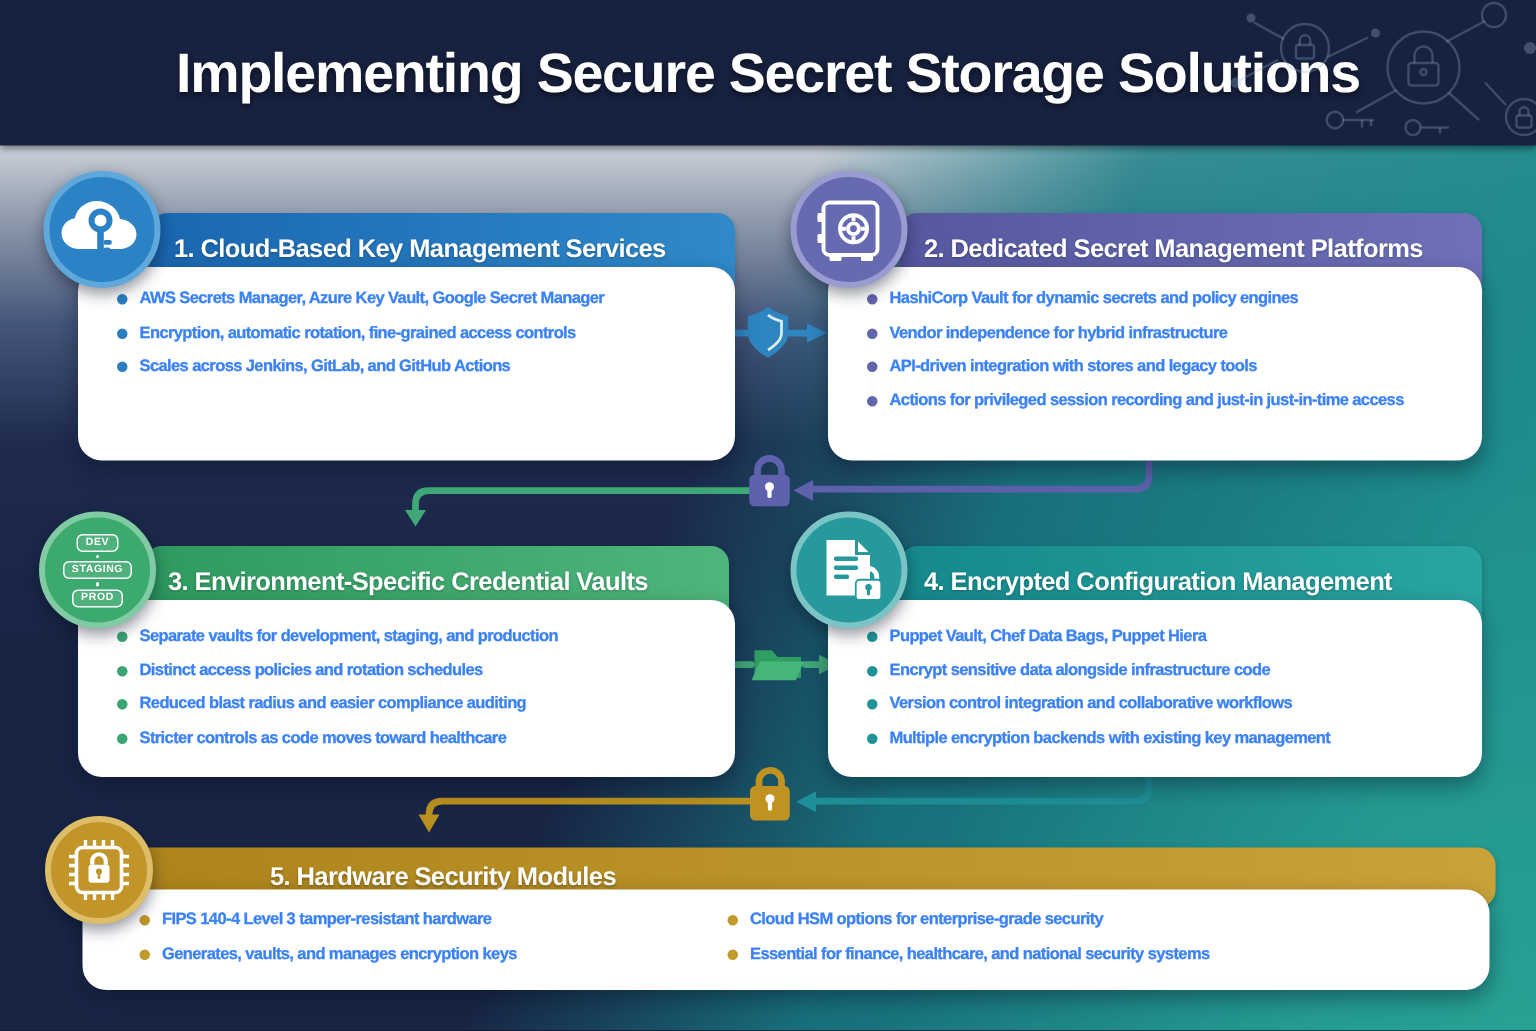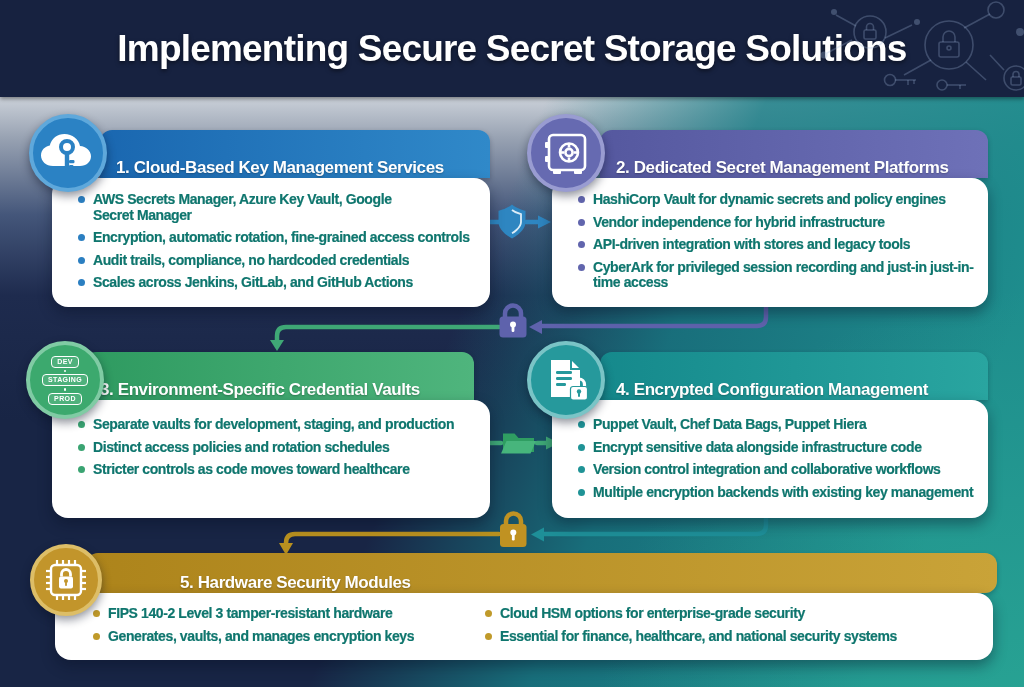--- a/index.html
+++ b/index.html
@@ -10,42 +10,42 @@
       radial-gradient(circle at 100% 104%, rgba(52,190,155,.45), rgba(52,190,155,0) 34%),
       linear-gradient(112deg, rgba(24,122,132,0) 45%, rgba(24,126,134,.82) 62%, #1E8D8D 88%),
       linear-gradient(180deg, #CBD1D9 97px, #99A3B3 137px, #44567A 215px, #1E2B4E 295px, #182545 420px, #182545 100%);
   }
   
   .hdr{position:absolute;left:0;top:0;width:1024px;height:97px;background:#172240;box-shadow:0 2px 4px rgba(0,0,0,.4);}
   .hdr h1{margin:0;width:1024px;line-height:97px;text-align:center;color:#fff;font-size:37px;font-weight:bold;letter-spacing:-0.8px;text-shadow:0 2px 4px rgba(0,0,0,.5);}
   .decor{position:absolute;right:0;top:0;opacity:.9;}
   
   .card{position:absolute;background:#fff;border-radius:16px;box-shadow:0 6px 14px rgba(8,16,35,.4);box-sizing:border-box;}
-  .banner{position:absolute;display:flex;align-items:flex-end;color:#fff;font-weight:bold;font-size:17px;letter-spacing:-0.4px;white-space:nowrap;padding-left:16px;box-sizing:border-box;border-radius:12px 12px 0 0;text-shadow:0 1px 2px rgba(0,0,0,.28);box-shadow:0 2px 5px rgba(8,16,35,.25);}
+  .banner{position:absolute;display:flex;align-items:center;color:#fff;font-weight:bold;font-size:17px;letter-spacing:-0.4px;white-space:nowrap;padding-left:16px;box-sizing:border-box;border-radius:12px 12px 0 0;text-shadow:0 1px 2px rgba(0,0,0,.28);box-shadow:0 2px 5px rgba(8,16,35,.25);margin-top:12px;}
   .b1{background:linear-gradient(90deg,#1A67B0,#3089C9);}
   .b2{background:linear-gradient(90deg,#55589F,#6E71B8);}
   .b3{background:linear-gradient(90deg,#2E9A60,#4FB57D);}
   .b4{background:linear-gradient(90deg,#15898C,#29A5A0);}
   .b5{background:linear-gradient(90deg,#AD841B,#C9A338);border-radius:12px;}
   #banner1{left:100px;top:130px;width:390px;height:48px;}
   #banner2{left:600px;top:130px;width:388px;height:48px;}
-  #banner3{left:84px;top:352px;width:390px;height:48px;}
+  #banner3{left:96px;top:352px;width:390px;height:48px;}
   #banner4{left:600px;top:352px;width:388px;height:48px;}
   #banner5{left:86px;top:553px;width:911px;height:40px;padding-left:94px;}
   #card1{left:52px;top:178px;width:438px;height:129px;}
   #card2{left:552px;top:178px;width:436px;height:129px;}
   #card3{left:52px;top:400px;width:438px;height:118px;}
   #card4{left:552px;top:400px;width:436px;height:118px;}
   #card5{left:55px;top:593px;width:938px;height:67px;}
   
   .bullets{padding:14px 0 0 26px;}
   #card3 .bullets,#card4 .bullets{padding-top:17px;}
   .bullet{display:flex;margin-bottom:7px;}
   .dot{width:7px;height:7px;border-radius:50%;margin:4px 8px 0 0;flex:none;}
-  .bt{font-size:14px;line-height:15.5px;letter-spacing:-0.4px;color:#0f766e;font-weight:bold;-webkit-text-stroke:0.2px;}
+  .bt{font-size:11px;line-height:15.5px;letter-spacing:-0.4px;color:#3b82f6;font-weight:bold;-webkit-text-stroke:0.2px;}
   .w335{max-width:335px;}
   .s1 .dot{background:#2B7FC1;} .s2 .dot{background:#6165AD;}
   .s3 .dot{background:#3AA472;} .s4 .dot{background:#1F9396;} .s5 .dot{background:#C09A2A;}
   .cols{display:flex;padding-top:13px;}
   .col{box-sizing:border-box;}
   .colL{width:408px;padding-left:38px;}
   .colR{width:500px;padding-left:22px;}
   
   .badge{position:absolute;border-radius:50%;display:flex;align-items:center;justify-content:center;box-shadow:0 4px 10px rgba(8,16,35,.45);box-sizing:content-box;}
   #badge1{left:29px;top:114px;width:70px;height:70px;background:#2B82C4;border:4px solid #5FA8DB;}
@@ -162,24 +162,20 @@
       <div class="bullet">
           <span class="dot"></span>
           <span class="bt w335">AWS Secrets Manager, Azure Key Vault, Google Secret Manager</span>
         </div>
       <div class="bullet">
           <span class="dot"></span>
           <span class="bt">Encryption, automatic rotation, fine-grained access controls</span>
         </div>
       <div class="bullet">
           <span class="dot"></span>
-          <span class="bt">Audit trails, compliance, no hardcoded credentials</span>
-        </div>
-      <div class="bullet">
-          <span class="dot"></span>
           <span class="bt">Scales across Jenkins, GitLab, and GitHub Actions</span>
         </div>
     </div>
   </div>
   <div class="badge" id="badge1">
     <svg width="58" height="58" viewBox="-29 -29 58 58">
       <path d="M-15 13c-7 0-12-4.8-12-10.5 0-5.2 3.8-9.2 8.8-10C-16.5-14.6-10.6-19-3.5-19 4.3-19 10.8-13.8 12-7c6 .5 11 4.8 11 10.2 0 5.6-4.8 9.8-11 9.8z" fill="#fff"></path>
       <circle cx="-1" cy="-6" r="6" fill="#fff" stroke="#2B82C4" stroke-width="4"></circle>
       <rect x="-3.2" y="-0.5" width="4.4" height="17" rx="2" fill="#2B82C4"></rect>
       <rect x="1" y="7" width="5.5" height="3.2" rx="1.2" fill="#2B82C4"></rect>
@@ -199,21 +195,21 @@
       <div class="bullet">
           <span class="dot"></span>
           <span class="bt">Vendor independence for hybrid infrastructure</span>
         </div>
       <div class="bullet">
           <span class="dot"></span>
           <span class="bt">API-driven integration with stores and legacy tools</span>
         </div>
       <div class="bullet">
           <span class="dot"></span>
-          <span class="bt">CyberArk for privileged session recording and just-in just-in-time access</span>
+          <span class="bt">Actions for privileged session recording and just-in just-in-time access</span>
         </div>
     </div>
   </div>
   <div class="badge" id="badge2">
     <svg width="58" height="58" viewBox="-29 -29 58 58" fill="none" stroke="#fff" stroke-width="2.6">
       <rect x="-17" y="-18" width="36" height="35" rx="4"></rect>
       <rect x="-21" y="-11" width="4" height="6" rx="1" fill="#fff" stroke="none"></rect>
       <rect x="-21" y="3" width="4" height="6" rx="1" fill="#fff" stroke="none"></rect>
       <circle cx="3" cy="-0.5" r="9"></circle>
       <circle cx="3" cy="-0.5" r="3.6"></circle>
@@ -234,20 +230,24 @@
       <div class="bullet">
           <span class="dot"></span>
           <span class="bt">Separate vaults for development, staging, and production</span>
         </div>
       <div class="bullet">
           <span class="dot"></span>
           <span class="bt">Distinct access policies and rotation schedules</span>
         </div>
       <div class="bullet">
           <span class="dot"></span>
+          <span class="bt">Reduced blast radius and easier compliance auditing</span>
+        </div>
+      <div class="bullet">
+          <span class="dot"></span>
           <span class="bt">Stricter controls as code moves toward healthcare</span>
         </div>
     </div>
   </div>
   <div class="badge" id="badge3">
     <div style="display:flex;flex-direction:column;align-items:center;">
       <span class="pill">DEV</span>
       <i class="psep"></i>
       <span class="pill">STAGING</span>
       <i class="psep"></i>
@@ -293,21 +293,21 @@
   </div>
 
   <div class="banner b5" id="banner5">
     <span>5. Hardware Security Modules</span>
   </div>
   <div class="card s5" id="card5">
     <div class="cols">
       <div class="col colL">
         <div class="bullet">
             <span class="dot"></span>
-            <span class="bt">FIPS 140-2 Level 3 tamper-resistant hardware</span>
+            <span class="bt">FIPS 140-4 Level 3 tamper-resistant hardware</span>
           </div>
         <div class="bullet">
             <span class="dot"></span>
             <span class="bt">Generates, vaults, and manages encryption keys</span>
           </div>
       </div>
       <div class="col colR">
         <div class="bullet">
             <span class="dot"></span>
             <span class="bt">Cloud HSM options for enterprise-grade security</span>

